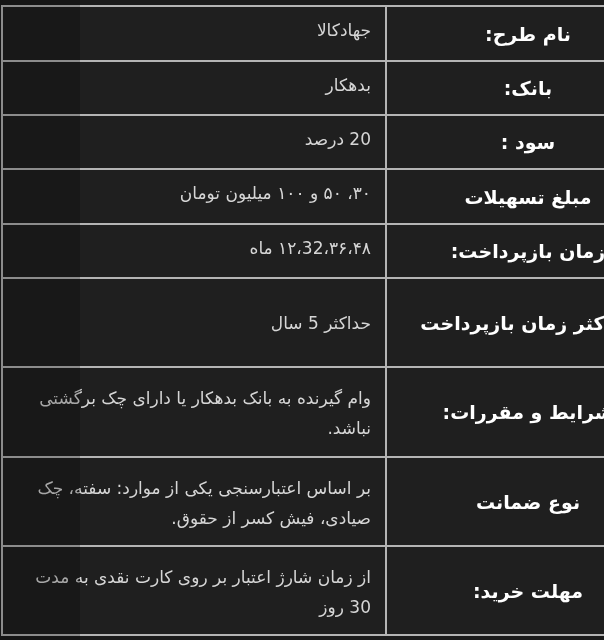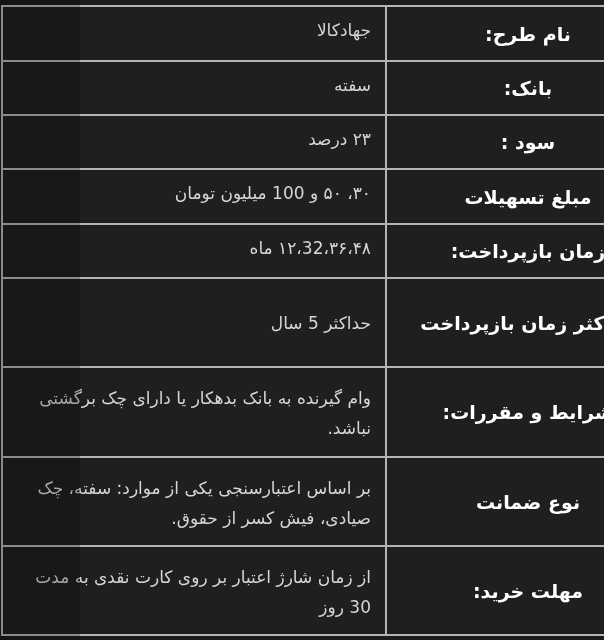--- a/index.html
+++ b/index.html
@@ -64,29 +64,29 @@
 <div class="left-shade"></div>
 
 <table class="info-table">
   <tbody>
       <tr style="height:55px;">
     <td class="label-cell">نام طرح:</td>
     <td class="value-cell top">جهادکالا</td>
   </tr>
   <tr style="height:54px;">
     <td class="label-cell">بانک:</td>
-    <td class="value-cell top">سفته</td>
+    <td class="value-cell top">بدهکار</td>
   </tr>
   <tr style="height:54px;">
     <td class="label-cell">سود :</td>
-    <td class="value-cell top">۲۳ درصد</td>
+    <td class="value-cell top">20 درصد</td>
   </tr>
   <tr style="height:55px;">
     <td class="label-cell">مبلغ تسهیلات</td>
-    <td class="value-cell top">۳۰، ۵۰ و 100 میلیون تومان</td>
+    <td class="value-cell top">۳۰، ۵۰ و ۱۰۰ میلیون تومان</td>
   </tr>
   <tr style="height:54px;">
     <td class="label-cell">زمان بازپرداخت:</td>
     <td class="value-cell top">۱۲،32،۳۶،۴۸ ماه</td>
   </tr>
   <tr style="height:89px;">
     <td class="label-cell">حداکثر زمان بازپرداخت</td>
     <td class="value-cell">حداکثر 5 سال</td>
   </tr>
   <tr style="height:90px;">

